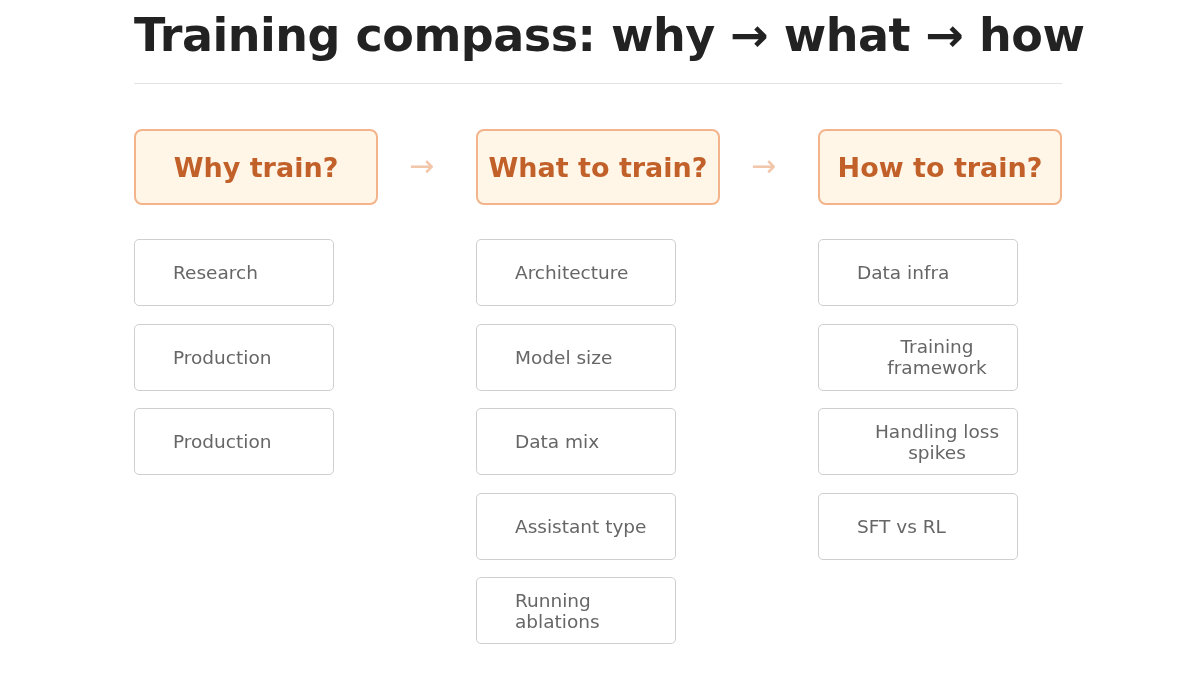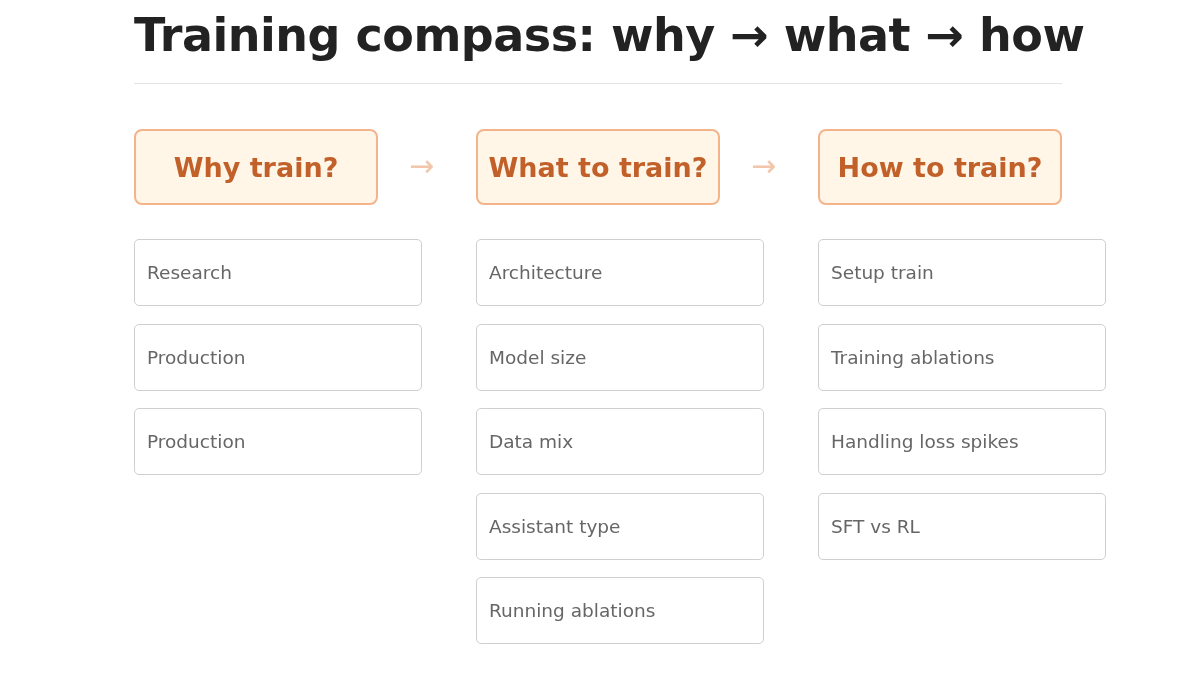--- a/index.html
+++ b/index.html
@@ -8,23 +8,23 @@
   .title { position:absolute; left:134px; top:8px; margin:0;
            font-size:46px; font-weight:bold; color:#222222; letter-spacing:-0.5px;
            white-space:nowrap;text-align:right; }
   .divider { position:absolute; left:134px; top:83px; width:928px; height:1px; background:#e3e3e3; }
   .col { position:absolute; top:129px; width:244px; }
   .col.c0 { left:134px; } .col.c1 { left:476px; } .col.c2 { left:818px;text-align:center; }
   .header { box-sizing:border-box; width:244px; height:76px; border:2px solid #f3b48c;
             border-radius:8px; background:#fff6e8; display:flex; align-items:center;
             justify-content:center; font-size:27px; font-weight:bold; color:#c2602a; }
   .items { margin-top:34px; }
-  .item { box-sizing:border-box; width:288px; height:67px; border:1.5px solid #cfcfcf;
+  .item { box-sizing:border-box; width:200px; height:67px; border:1.5px solid #cfcfcf;
           border-radius:5px; background:#fff; display:flex; align-items:center;
-          padding-left:12px; font-size:18.5px; color:#666666; margin-bottom:17.5px; }
+          padding-left:38px; font-size:18.5px; color:#666666; margin-bottom:17.5px; }
   .arrow { position:absolute; top:148px; font-size:30px; color:#f2c6aa; }
   .arrow.a0 { left:409px; } .arrow.a1 { left:751px; }
 </style>
 </head>
 <body>
 
 <h1 class="title">Training compass: why → what → how</h1>
 <div class="divider"></div>
 
 <div class="col c0">
@@ -47,18 +47,18 @@
     <div class="item">Assistant type</div>
     <div class="item">Running ablations</div>
   </div>
 </div>
 
 <span class="arrow a1">→</span>
 
 <div class="col c2">
   <div class="header">How to train?</div>
   <div class="items">
-    <div class="item">Setup train</div>
-    <div class="item">Training ablations</div>
+    <div class="item">Data infra</div>
+    <div class="item">Training framework</div>
     <div class="item">Handling loss spikes</div>
     <div class="item">SFT vs RL</div>
   </div>
 </div>
 
 </body></html>

